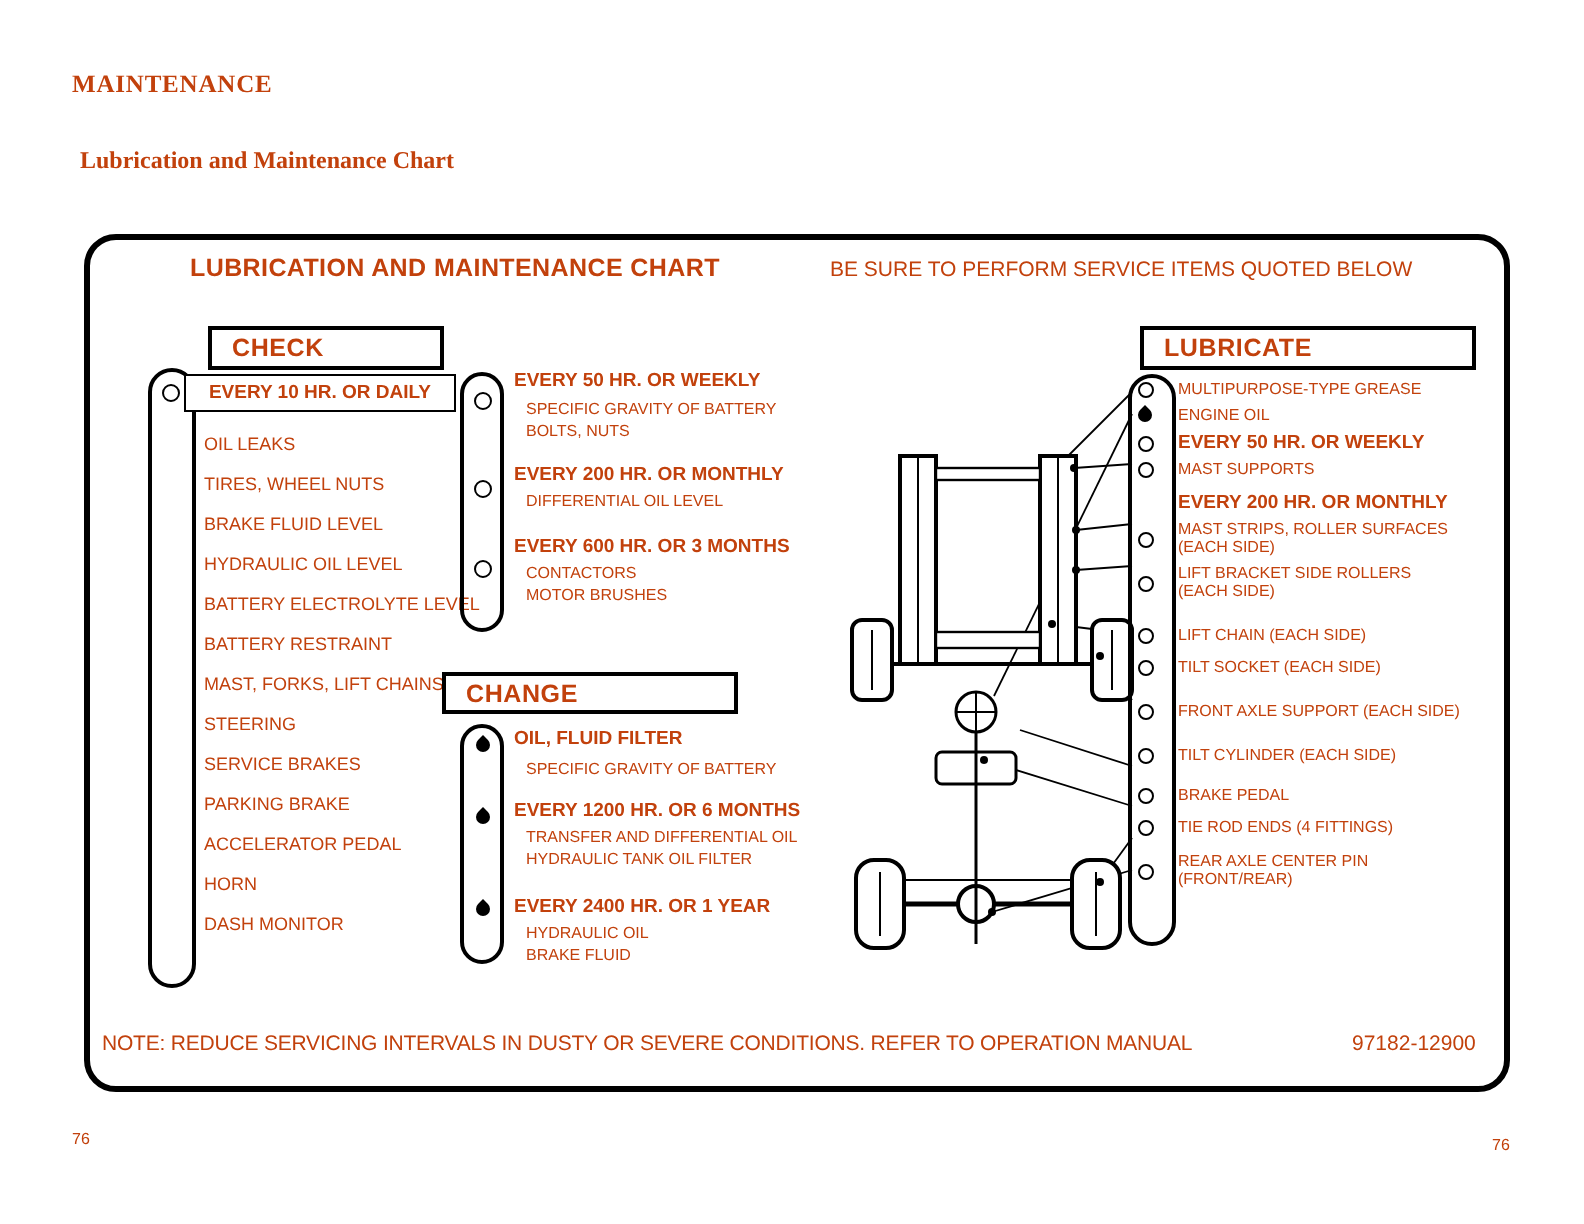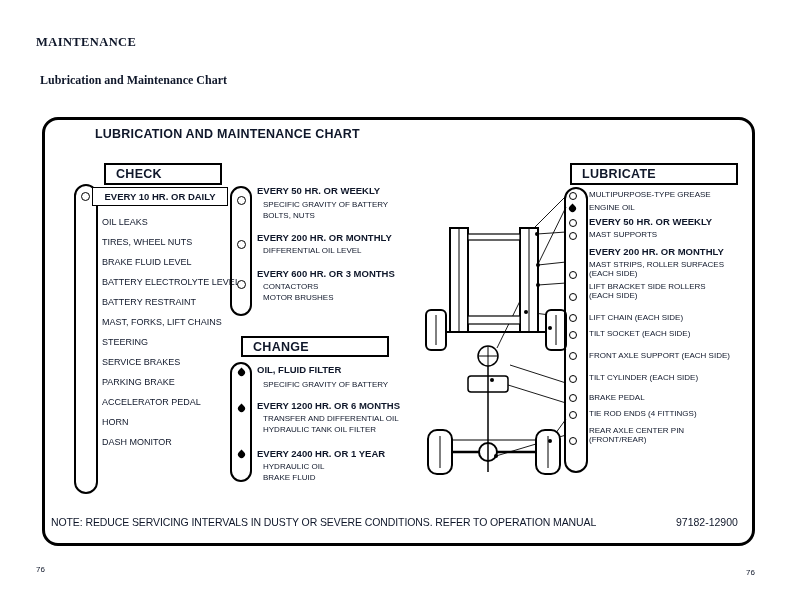--- a/index.html
+++ b/index.html
@@ -1,19 +1,19 @@
 <!DOCTYPE html>
 <html><head>
 <meta charset="utf-8">
 <style>
   * { margin:0; padding:0; box-sizing:border-box; }
   html,body { background:#fff; }
   .page {
     position:relative; width:776px; height:612px; background:#fff;
-    font-family:"Liberation Sans", sans-serif; color:#0f172a; overflow:hidden;
+    font-family:"Liberation Sans", sans-serif; color:#c2410c; overflow:hidden;
   }
   .abs { position:absolute; }
   .serif { font-family:"Liberation Serif", serif; }
 
   .frame {
     position:absolute; left:42px; top:117px; width:713px; height:429px;
     border:3px solid #000; border-radius:16px; background:#fff;
   }
   .chart-title { position:absolute; left:50px; top:7px; font-size:12.5px; font-weight:bold; letter-spacing:.2px; white-space:nowrap; }
   .banner { position:absolute; left:370px; top:9px; font-size:10.5px; white-space:nowrap; }
@@ -31,21 +31,21 @@
     border:1.5px solid #000; font-weight:bold; font-size:9.5px;
     display:flex; align-items:center; justify-content:center; white-space:nowrap; background:#fff;
   }
   .daily-list { position:absolute; left:57px; top:92px; width:140px; font-size:9px; }
   .daily-list > div { height:20px; display:flex; align-items:center; white-space:nowrap; }
 
   .hdr9 { position:absolute; font-weight:bold; font-size:9.5px; white-space:nowrap; }
   .sub8 { position:absolute; font-size:8px; white-space:nowrap; }
 
   .lub-list { position:absolute; left:521px; top:70px; width:176px; font-size:8px; }
-  .lub-row { display:flex; align-items:flex-end; }
+  .lub-row { display:flex; align-items:center; }
   .lub-row .dot {
     flex:0 0 8px; width:8px; height:8px; border:1.5px solid #000; border-radius:50%;
     margin:1px 12px 0 3px; background:#fff;
   }
   .lub-row .dot-oil {
     flex:0 0 7px; width:7px; height:7px; border:none; background:#000;
     border-radius:0 50% 50% 50%; transform:rotate(45deg); margin:1px 13px 0 3px;
   }
   .lub-row .spacer { flex:0 0 8px; width:8px; margin:0 12px 0 3px; }
   .lub-row .txt { line-height:9.5px; width:142px; }
@@ -61,32 +61,34 @@
 
 <div class="page">
 
   <div class="abs serif" style="left:36px;top:35px;font-size:12.5px;font-weight:bold;letter-spacing:.4px">MAINTENANCE</div>
 
   <div class="abs serif" style="left:40px;top:73px;font-size:12px;font-weight:bold">Lubrication and Maintenance Chart</div>
 
   <div class="frame">
 
     <div class="chart-title">LUBRICATION AND MAINTENANCE CHART</div>
+    <div class="banner">BE SURE TO PERFORM SERVICE ITEMS QUOTED BELOW</div>
 
     <div class="label-box" style="left:59px;top:43px;width:118px;height:22px">CHECK</div>
 
     <div class="pill" style="left:29px;top:64px;width:24px;height:310px"></div>
     <div class="marker" style="left:36px;top:72px"></div>
 
     <div class="daily-box">EVERY 10 HR. OR DAILY</div>
 
     <div class="daily-list">
       <div>OIL LEAKS</div>
       <div>TIRES, WHEEL NUTS</div>
       <div>BRAKE FLUID LEVEL</div>
+      <div>HYDRAULIC OIL LEVEL</div>
       <div>BATTERY ELECTROLYTE LEVEL</div>
       <div>BATTERY RESTRAINT</div>
       <div>MAST, FORKS, LIFT CHAINS</div>
       <div>STEERING</div>
       <div>SERVICE BRAKES</div>
       <div>PARKING BRAKE</div>
       <div>ACCELERATOR PEDAL</div>
       <div>HORN</div>
       <div>DASH MONITOR</div>
     </div>
@@ -100,21 +102,21 @@
     <div class="sub8" style="left:218px;top:80px">SPECIFIC GRAVITY OF BATTERY</div>
     <div class="sub8" style="left:218px;top:91px">BOLTS, NUTS</div>
 
     <div class="hdr9" style="left:212px;top:112px">EVERY 200 HR. OR MONTHLY</div>
     <div class="sub8" style="left:218px;top:126px">DIFFERENTIAL OIL LEVEL</div>
 
     <div class="hdr9" style="left:212px;top:148px">EVERY 600 HR. OR 3 MONTHS</div>
     <div class="sub8" style="left:218px;top:162px">CONTACTORS</div>
     <div class="sub8" style="left:218px;top:173px">MOTOR BRUSHES</div>
 
-    <div class="label-box" style="left:196px;top:216px;width:148px;height:21px">CHANGE</div>
+    <div class="label-box" style="left:176px;top:216px;width:148px;height:21px">CHANGE</div>
 
     <div class="pill" style="left:185px;top:242px;width:22px;height:120px"></div>
     <div class="drop" style="left:193px;top:249px"></div>
     <div class="drop" style="left:193px;top:285px"></div>
     <div class="drop" style="left:193px;top:331px"></div>
 
     <div class="hdr9" style="left:212px;top:244px">OIL, FLUID FILTER</div>
     <div class="sub8" style="left:218px;top:260px">SPECIFIC GRAVITY OF BATTERY</div>
 
     <div class="hdr9" style="left:212px;top:280px">EVERY 1200 HR. OR 6 MONTHS</div>

